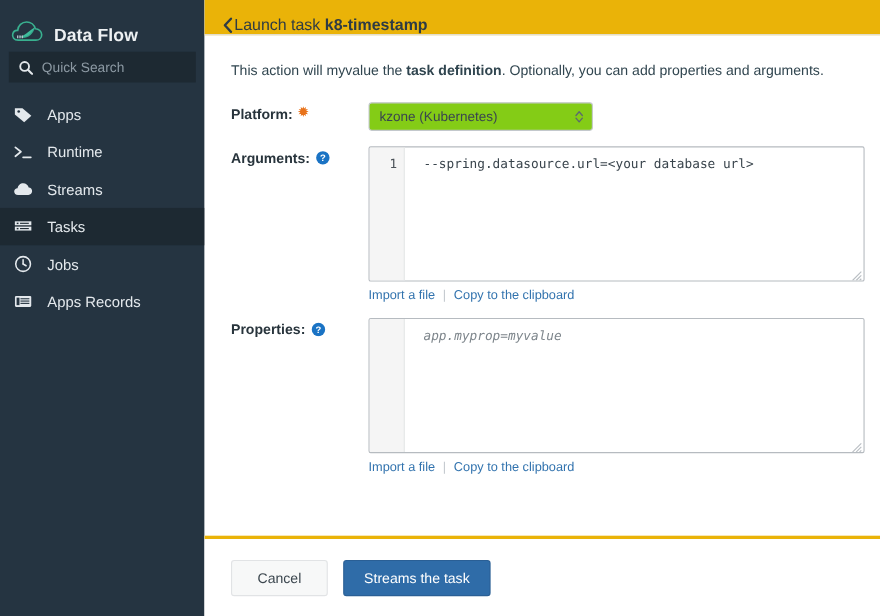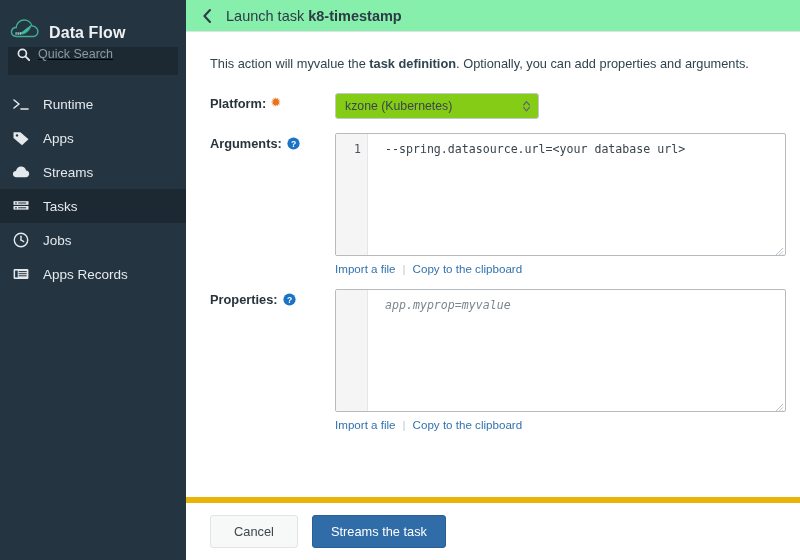--- a/index.html
+++ b/index.html
@@ -28,25 +28,24 @@
   .brand-name {
     color: #eef1f3;
     font-size: 16px;
     font-weight: bold;
     letter-spacing: .1px;
   }
   .search-wrap { padding: 5px 8px 0 8px; }
   .search-box {
     height: 28px;
     background: #1d2932;
-    display: flex; align-items: flex-start;
+    display: flex; align-items: center;
     gap: 8px;
     padding: 0 9px;
     cursor: text;
-    text-decoration: underline;
   }
   .search-icon { width: 13px; height: 13px; flex: 0 0 13px; display:block; }
   .search-ph { color: #8c99a3; font-size: 12.5px; }
 
   .nav { margin-top: 12px; }
   .nav-item {
     height: 34px;
     display: flex; align-items: center;
     gap: 13px;
     padding: 0 12px;
@@ -54,25 +53,24 @@
     font-size: 13.5px;
     cursor: pointer;
   }
   .nav-item.active { background: #1d2932; }
   .nav-ico { width: 18px; height: 18px; flex: 0 0 18px; display:block; }
 
   
   .main { flex: 1 1 auto; height: 560px; display: flex; flex-direction: column; background:#fff; }
   .page-header {
     height: 32px;
-    background: #86efac;
+    background: #eab308;
     border-bottom: 1px solid #e0e2e4;
-    display: flex; align-items: center;
+    display: flex; align-items: flex-end;
     padding: 0 0 0 16px;
-    gap: 13px;
   }
   .back-icon { width: 11px; height: 16px; flex: 0 0 11px; display:block; cursor:pointer; }
   .page-title { font-size: 14.5px; color: #2e3b44; white-space: nowrap; }
   .page-title b { font-weight: bold; }
 
   .content {
     flex: 1 1 auto;
     padding: 24px 14px 0 24px;
     overflow: hidden;
   }
@@ -148,22 +146,22 @@
     margin-top: 6px;
     font-size: 11.6px;
     color: #2f6ca8;
     display: flex; align-items: flex-start; gap: 7px;
   }
   .editor-links a { color: #3273ae; text-decoration: none; cursor: pointer; }
   .link-sep { color: #c2c8cd; }
 
   
   .footer {
-    border-top: 6px solid #eab308;
-    height: 63px;
+    border-top: 3px solid #eab308;
+    height: 73px;
     display: flex; align-items: center;
     padding-left: 24px;
     gap: 14px;
     background: #fff;
   }
   .btn {
     height: 33px;
     border-radius: 3px;
     font-size: 12.8px;
     display: inline-flex; align-items: center; justify-content: center;
@@ -217,35 +215,35 @@
         </span>
         <span class="search-ph">Quick Search</span>
       </div>
     </div>
 
     <nav class="nav">
 
       <div class="nav-item">
         <span class="nav-ico">
           <svg viewBox="0 0 18 18" width="18" height="18">
+            <path d="M1.5 3.3 L8.4 3.3 L16.5 10.3 L10 16.2 L1.5 9Z" fill="#e4e9ed"></path>
+            <circle cx="5" cy="6.4" r="1.2" fill="#253441"></circle>
+          </svg>
+        </span>
+        <span>Apps</span>
+      </div>
+
+      <div class="nav-item">
+        <span class="nav-ico">
+          <svg viewBox="0 0 18 18" width="18" height="18">
             <polyline points="2,5 7,9 2,13" fill="none" stroke="#e4e9ed" stroke-width="1.6" stroke-linecap="round" stroke-linejoin="round"></polyline>
             <line x1="9" y1="14" x2="16" y2="14" stroke="#e4e9ed" stroke-width="1.6" stroke-linecap="round"></line>
           </svg>
         </span>
         <span>Runtime</span>
-      </div>
-
-      <div class="nav-item">
-        <span class="nav-ico">
-          <svg viewBox="0 0 18 18" width="18" height="18">
-            <path d="M1.5 3.3 L8.4 3.3 L16.5 10.3 L10 16.2 L1.5 9Z" fill="#e4e9ed"></path>
-            <circle cx="5" cy="6.4" r="1.2" fill="#253441"></circle>
-          </svg>
-        </span>
-        <span>Apps</span>
       </div>
 
       <div class="nav-item">
         <span class="nav-ico">
           <svg viewBox="0 0 18 18" width="18" height="18">
             <path d="M4.4 14.2C2.2 14.2 0.9 12.7 0.9 11C0.9 9.3 2.3 8 4 8.1C4.3 5.5 6.5 3.6 9.1 3.6C11.5 3.6 13.5 5.2 14.1 7.4C15.9 7.5 17.2 8.9 17.2 10.7C17.2 12.6 15.8 14.2 13.8 14.2Z" fill="#e4e9ed"></path>
           </svg>
         </span>
         <span>Streams</span>
       </div>

